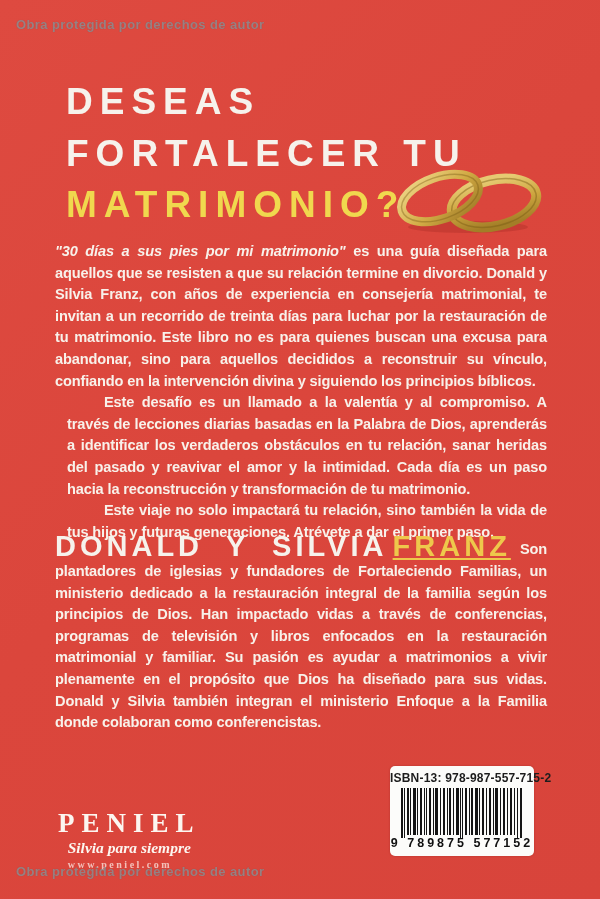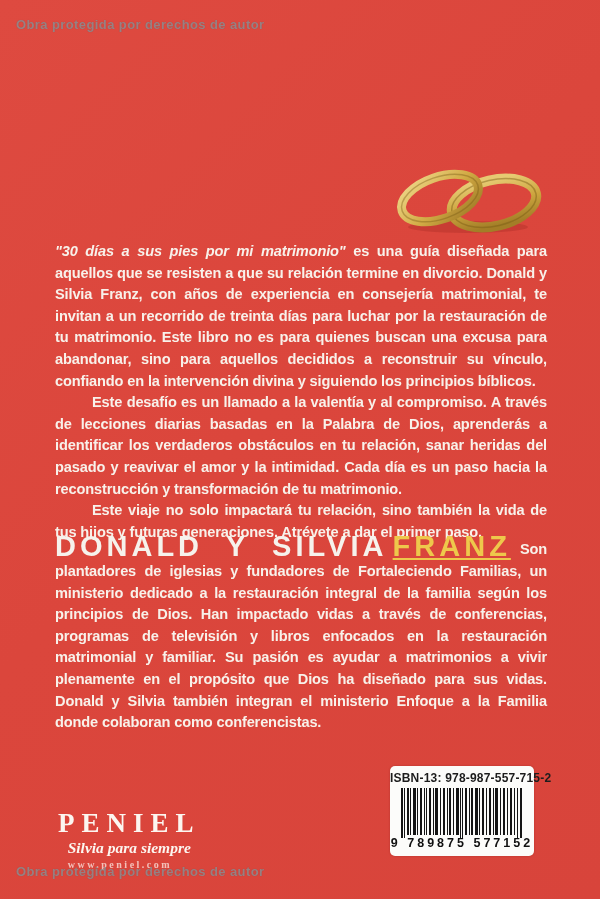--- a/index.html
+++ b/index.html
@@ -48,21 +48,21 @@
     left: 55px; top: 241px;
     width: 492px;
     color: #f8f1ea;
     font-size: 14.6px;
     font-weight: bold;
     letter-spacing: -0.15px;
     line-height: 21.6px;
     text-align: justify;
   }
   .synopsis p { margin: 0; }
-  .synopsis p.indent { text-indent: 37px; }
+  .synopsis p.indent { text-indent: 37px; margin-left: 12px; }
   .lead-italic { font-style: italic; }
   .author {
     position: absolute;
     left: 55px; top: 531px;
     width: 492px;
     margin: 0;
     color: #f8f1ea;
     font-size: 14.6px;
     font-weight: bold;
     letter-spacing: -0.15px;
@@ -143,20 +143,25 @@
     margin-top: 2px;
   }
 </style>
 </head>
 <body>
 
 <div class="cover">
 
   <div class="copyright top">Obra protegida por derechos de autor</div>
 
+  <div class="title">
+    <span class="tline">DESEAS</span>
+    <span class="tline">FORTALECER TU</span>
+    <span class="tline yellow">MATRIMONIO?</span>
+  </div>
 
   <svg class="rings" viewBox="0 0 152 70" xmlns="http://www.w3.org/2000/svg">
     <defs>
       <linearGradient id="gold1" x1="0" y1="0" x2="0" y2="1">
         <stop offset="0" stop-color="#e6ca72"></stop>
         <stop offset="0.5" stop-color="#cda53f"></stop>
         <stop offset="1" stop-color="#a37e27"></stop>
       </linearGradient>
       <linearGradient id="gold2" x1="0" y1="0" x2="1" y2="1">
         <stop offset="0" stop-color="#efd88a"></stop>

